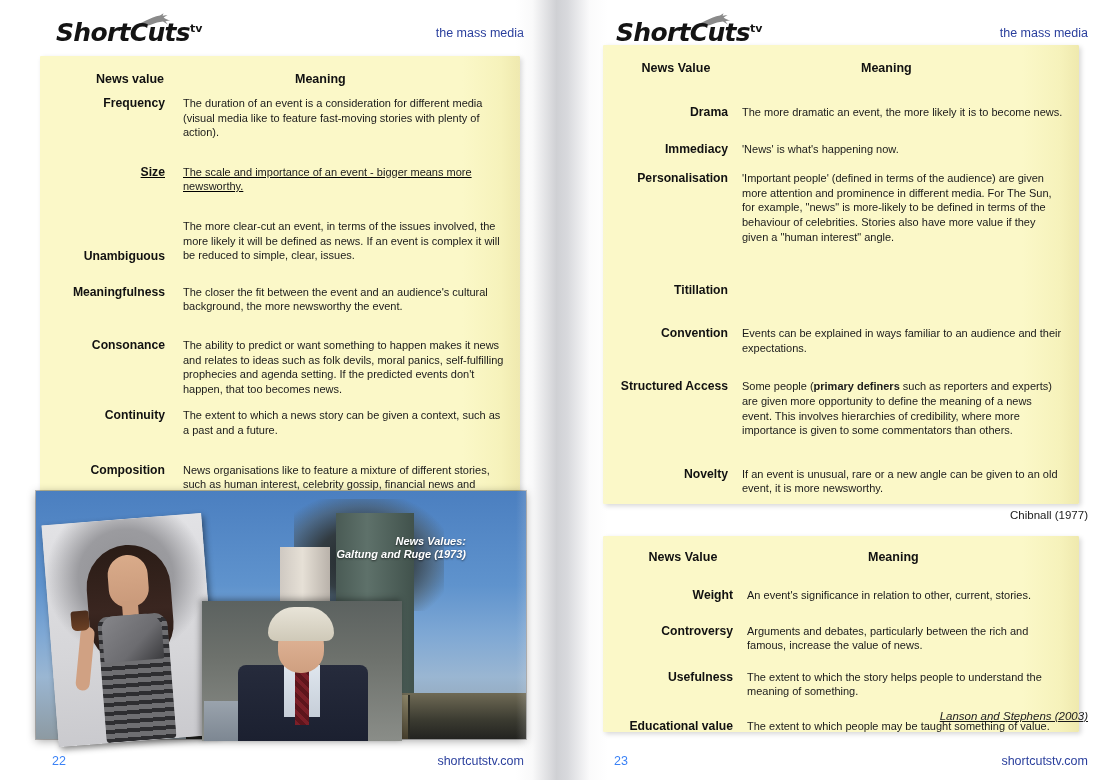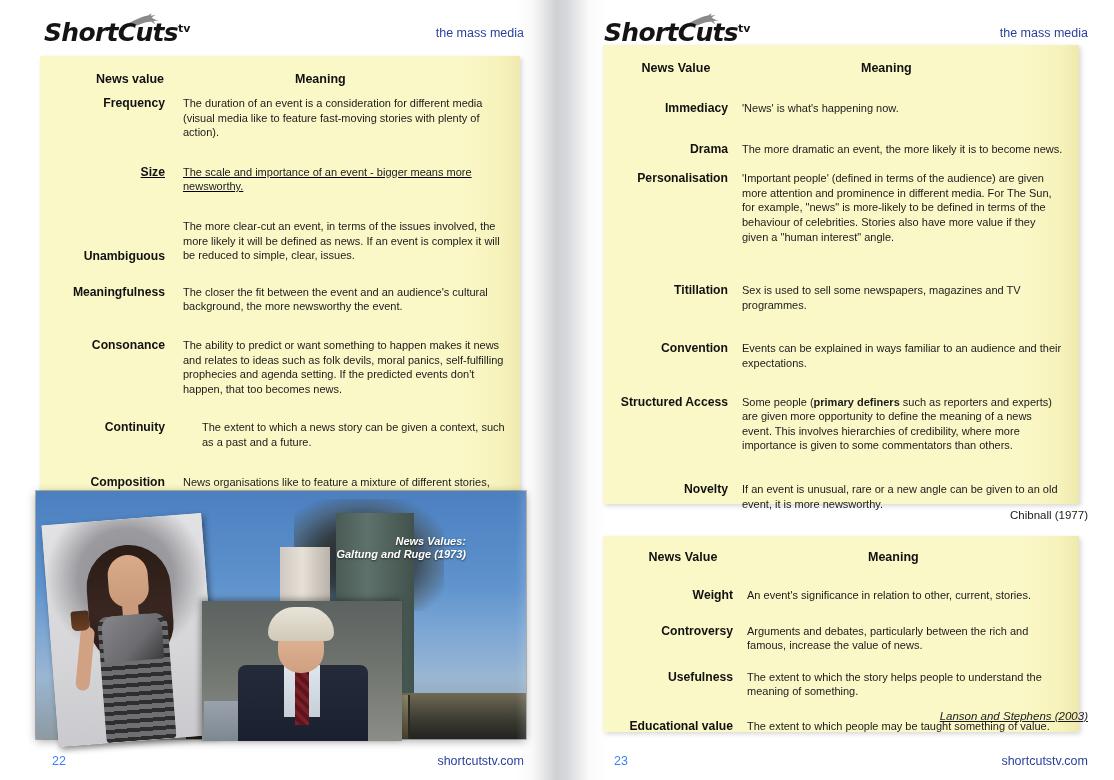--- a/index.html
+++ b/index.html
@@ -50,21 +50,21 @@
   .page-header {
     position: absolute;
     top: 8px;
     height: 38px;
   }
   .page-left .page-header  { left: 44px; right: 32px; }
   .page-right .page-header { left: 46px; right: 26px; }
 
   .logo {
     position: absolute;
-    left: 0;
+    left: 12px;
     top: 4px;
     height: 34px;
     width: 190px;
   }
   .logo-text {
     position: absolute;
     left: 0;
     top: 6px;
     font-family: "DejaVu Sans", sans-serif;
     font-weight: bold;
@@ -418,21 +418,21 @@
           <div class="def">The more clear-cut an event, in terms of the issues involved, the more likely it will be defined as news. If an event is complex it will be reduced to simple, clear, issues.</div>
         </div>
         <div class="row" style="margin-top:22px;">
           <div class="term">Meaningfulness</div>
           <div class="def">The closer the fit between the event and an audience's cultural background, the more newsworthy the event.</div>
         </div>
         <div class="row" style="margin-top:24px;">
           <div class="term">Consonance</div>
           <div class="def">The ability to predict or want something to happen makes it news and relates to ideas such as folk devils, moral panics, self-fulfilling prophecies and agenda setting. If the predicted events don't happen, that too becomes news.</div>
         </div>
-        <div class="row" style="margin-top:24px;gap:19px;">
+        <div class="row" style="margin-top:12px;">
           <div class="term">Continuity</div>
           <div class="def">The extent to which a news story can be given a context, such as a past and a future.</div>
         </div>
         <div class="row" style="margin-top:25px;">
           <div class="term">Composition</div>
           <div class="def">News organisations like to feature a mixture of different stories, such as human interest, celebrity gossip, financial news and comment.</div>
         </div>
       </div>
     </div>
 
@@ -493,35 +493,34 @@
       <div class="strapline">the mass media</div>
     </div>
 
     <div class="tbl" id="table-chibnall">
       <div class="tbl-inner">
         <div class="tbl-head">
           <div class="hdr-value">News Value</div>
           <div class="hdr-meaning">Meaning</div>
         </div>
 
+        <div class="row" style="margin-top:26px;">
+          <div class="term">Drama</div>
+          <div class="def">The more dramatic an event, the more likely it is to become news.</div>
+        </div>
         <div class="row" style="margin-top:22px;">
           <div class="term">Immediacy</div>
           <div class="def">'News' is what's happening now.</div>
         </div>
-        <div class="row" style="margin-top:26px;">
-          <div class="term">Drama</div>
-          <div class="def">The more dramatic an event, the more likely it is to become news.</div>
-        </div>
         <div class="row" style="margin-top:15px;">
           <div class="term">Personalisation</div>
           <div class="def">'Important people' (defined in terms of the audience) are given more attention and prominence in different media. For The Sun, for example, "news" is more-likely to be defined in terms of the behaviour of celebrities. Stories also have more value if they given a "human interest" angle.</div>
         </div>
         <div class="row" style="margin-top:39px;">
           <div class="term">Titillation</div>
-          <div class="def">Sex is used to sell some newspapers, magazines and TV programmes.</div>
         </div>
         <div class="row" style="margin-top:29px;">
           <div class="term">Convention</div>
           <div class="def">Events can be explained in ways familiar to an audience and their expectations.</div>
         </div>
         <div class="row" style="margin-top:24px;">
           <div class="term">Structured Access</div>
           <div class="def">Some people (<b>primary definers</b> such as reporters and experts) are given more opportunity to define the meaning of a news event. This involves hierarchies of credibility, where more importance is given to some commentators than others.</div>
         </div>
         <div class="row" style="margin-top:29px;">

